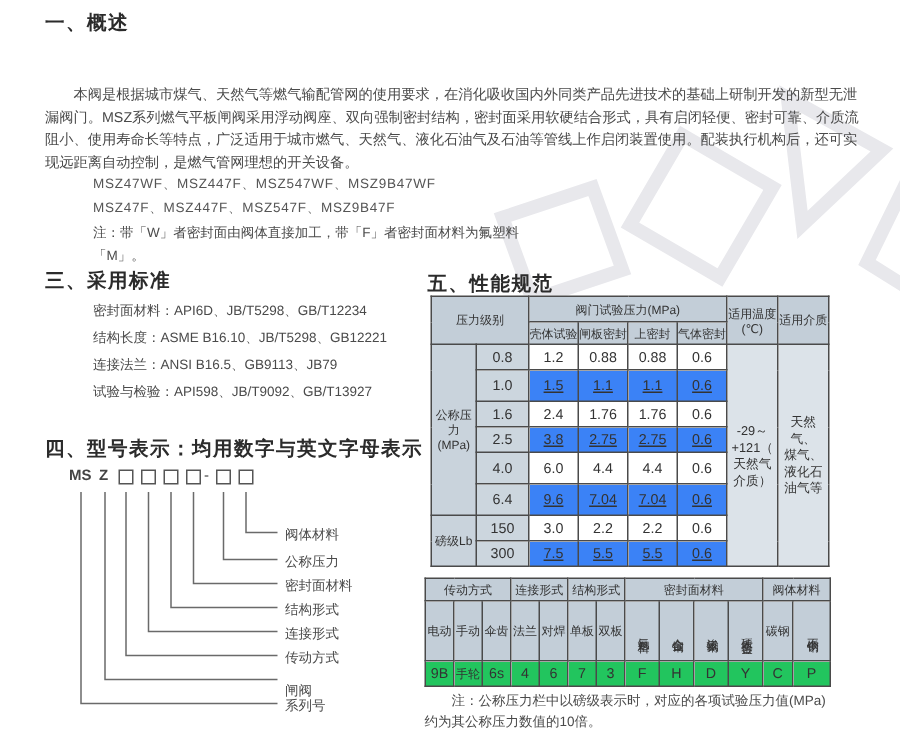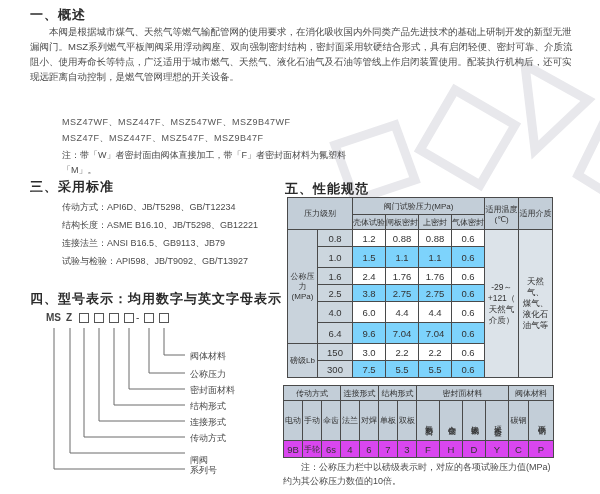--- a/index.html
+++ b/index.html
@@ -5,43 +5,43 @@
   * { margin:0; padding:0; box-sizing:border-box; }
   html,body { background:#fff; }
   #page {
     position:relative; width:600px; height:494px; background:#fff;
     font-family:"Liberation Sans","DejaVu Sans",sans-serif; color:#3a3a3a;
     overflow:hidden;
   }
   .abs { position:absolute; }
   .sec-title { font-size:13px; font-weight:bold; color:#2b2b2b; letter-spacing:1px; }
   .body-text { font-size:9.5px; line-height:15px; color:#4a4a4a; }
-  .indent { text-indent:2em; }
+  .indent { text-indent:2em;margin-top:32px; }
   .model-line { font-size:9px; color:#555; letter-spacing:0.5px; line-height:16px; }
   .std-line { font-size:9px; color:#4a4a4a; line-height:18px; }
   .pre { white-space:pre-line; }
 
   
   #wm { z-index:0; }
   .fg { z-index:2; }
 
   
   table { border-collapse:collapse; table-layout:fixed; background:#fff; }
   #spec-table, #code-table { border:1.5px solid #3f3f3f; }
   td { border:1px solid #4a4a4a; text-align:center; vertical-align:middle;
        font-size:8px; color:#333; padding:0; overflow:hidden; }
   .hd { background:#c3ced8; font-weight:normal; }
   .num { font-size:9.5px; }
   .pncol { background:#ccd6de; font-size:9.5px; }
-  .alt td.dcell { background:#7dd3fc; }
+  .alt td.dcell { background:#3b82f6;text-decoration:underline; }
   .glabel { background:#c9d3dc; font-size:8px; line-height:10px; }
   .side-val { background:#dce3e9; font-size:8.5px; line-height:11px; }
   .vert { writing-mode:vertical-rl; text-orientation:upright; letter-spacing:1px;
           margin:0 auto; line-height:12px; }
-  .code-cell { font-size:9.5px; background:#d946ef; height:17px; }
+  .code-cell { font-size:9.5px; background:#22c55e; height:17px; }
 
   
   .mchar { position:absolute; font-size:10px; font-weight:bold; color:#444; top:2px; }
   .mbox { position:absolute; top:3px; width:10px; height:10px; border:1.5px solid #555; background:#fff; }
   .dlabel { position:absolute; left:148px; font-size:9px; color:#4a4a4a; white-space:nowrap; }
 </style>
 </head>
 <body>
 
 <div id="page">
@@ -55,21 +55,21 @@
 
   <div class="abs fg sec-title" style="left:30px; top:6px;">一、概述</div>
   <div class="abs fg body-text indent" style="left:30px; top:24px; width:548px;">本阀是根据城市煤气、天然气等燃气输配管网的使用要求，在消化吸收国内外同类产品先进技术的基础上研制开发的新型无泄漏阀门。MSZ系列燃气平板闸阀采用浮动阀座、双向强制密封结构，密封面采用软硬结合形式，具有启闭轻便、密封可靠、介质流阻小、使用寿命长等特点，广泛适用于城市燃气、天然气、液化石油气及石油等管线上作启闭装置使用。配装执行机构后，还可实现远距离自动控制，是燃气管网理想的开关设备。</div>
 
   <div class="abs fg model-line" style="left:62px; top:114px;">MSZ47WF、MSZ447F、MSZ547WF、MSZ9B47WF</div>
   <div class="abs fg model-line" style="left:62px; top:130px;">MSZ47F、MSZ447F、MSZ547F、MSZ9B47F</div>
   <div class="abs fg body-text" style="left:62px; top:148px; width:300px; font-size:9px;">注：带「W」者密封面由阀体直接加工，带「F」者密封面材料为氟塑料「M」。</div>
 
   <div class="abs fg sec-title" style="left:30px; top:178px;">三、采用标准</div>
   <div class="abs fg" style="left:62px; top:198px;">
-    <div class="std-line">传动方式：API6D、JB/T5298、GB/T12234</div>
+    <div class="std-line">密封面材料：API6D、JB/T5298、GB/T12234</div>
     <div class="std-line">结构长度：ASME B16.10、JB/T5298、GB12221</div>
     <div class="std-line">连接法兰：ANSI B16.5、GB9113、JB79</div>
     <div class="std-line">试验与检验：API598、JB/T9092、GB/T13927</div>
   </div>
 
   <div class="abs fg sec-title" style="left:30px; top:290px;">四、型号表示：均用数字与英文字母表示</div>
 
   <div class="abs fg" style="left:42px; top:310px; width:250px; height:178px;">
     <span class="mchar" style="left:4px;">MS</span>
     <span class="mchar" style="left:24px;">Z</span>

